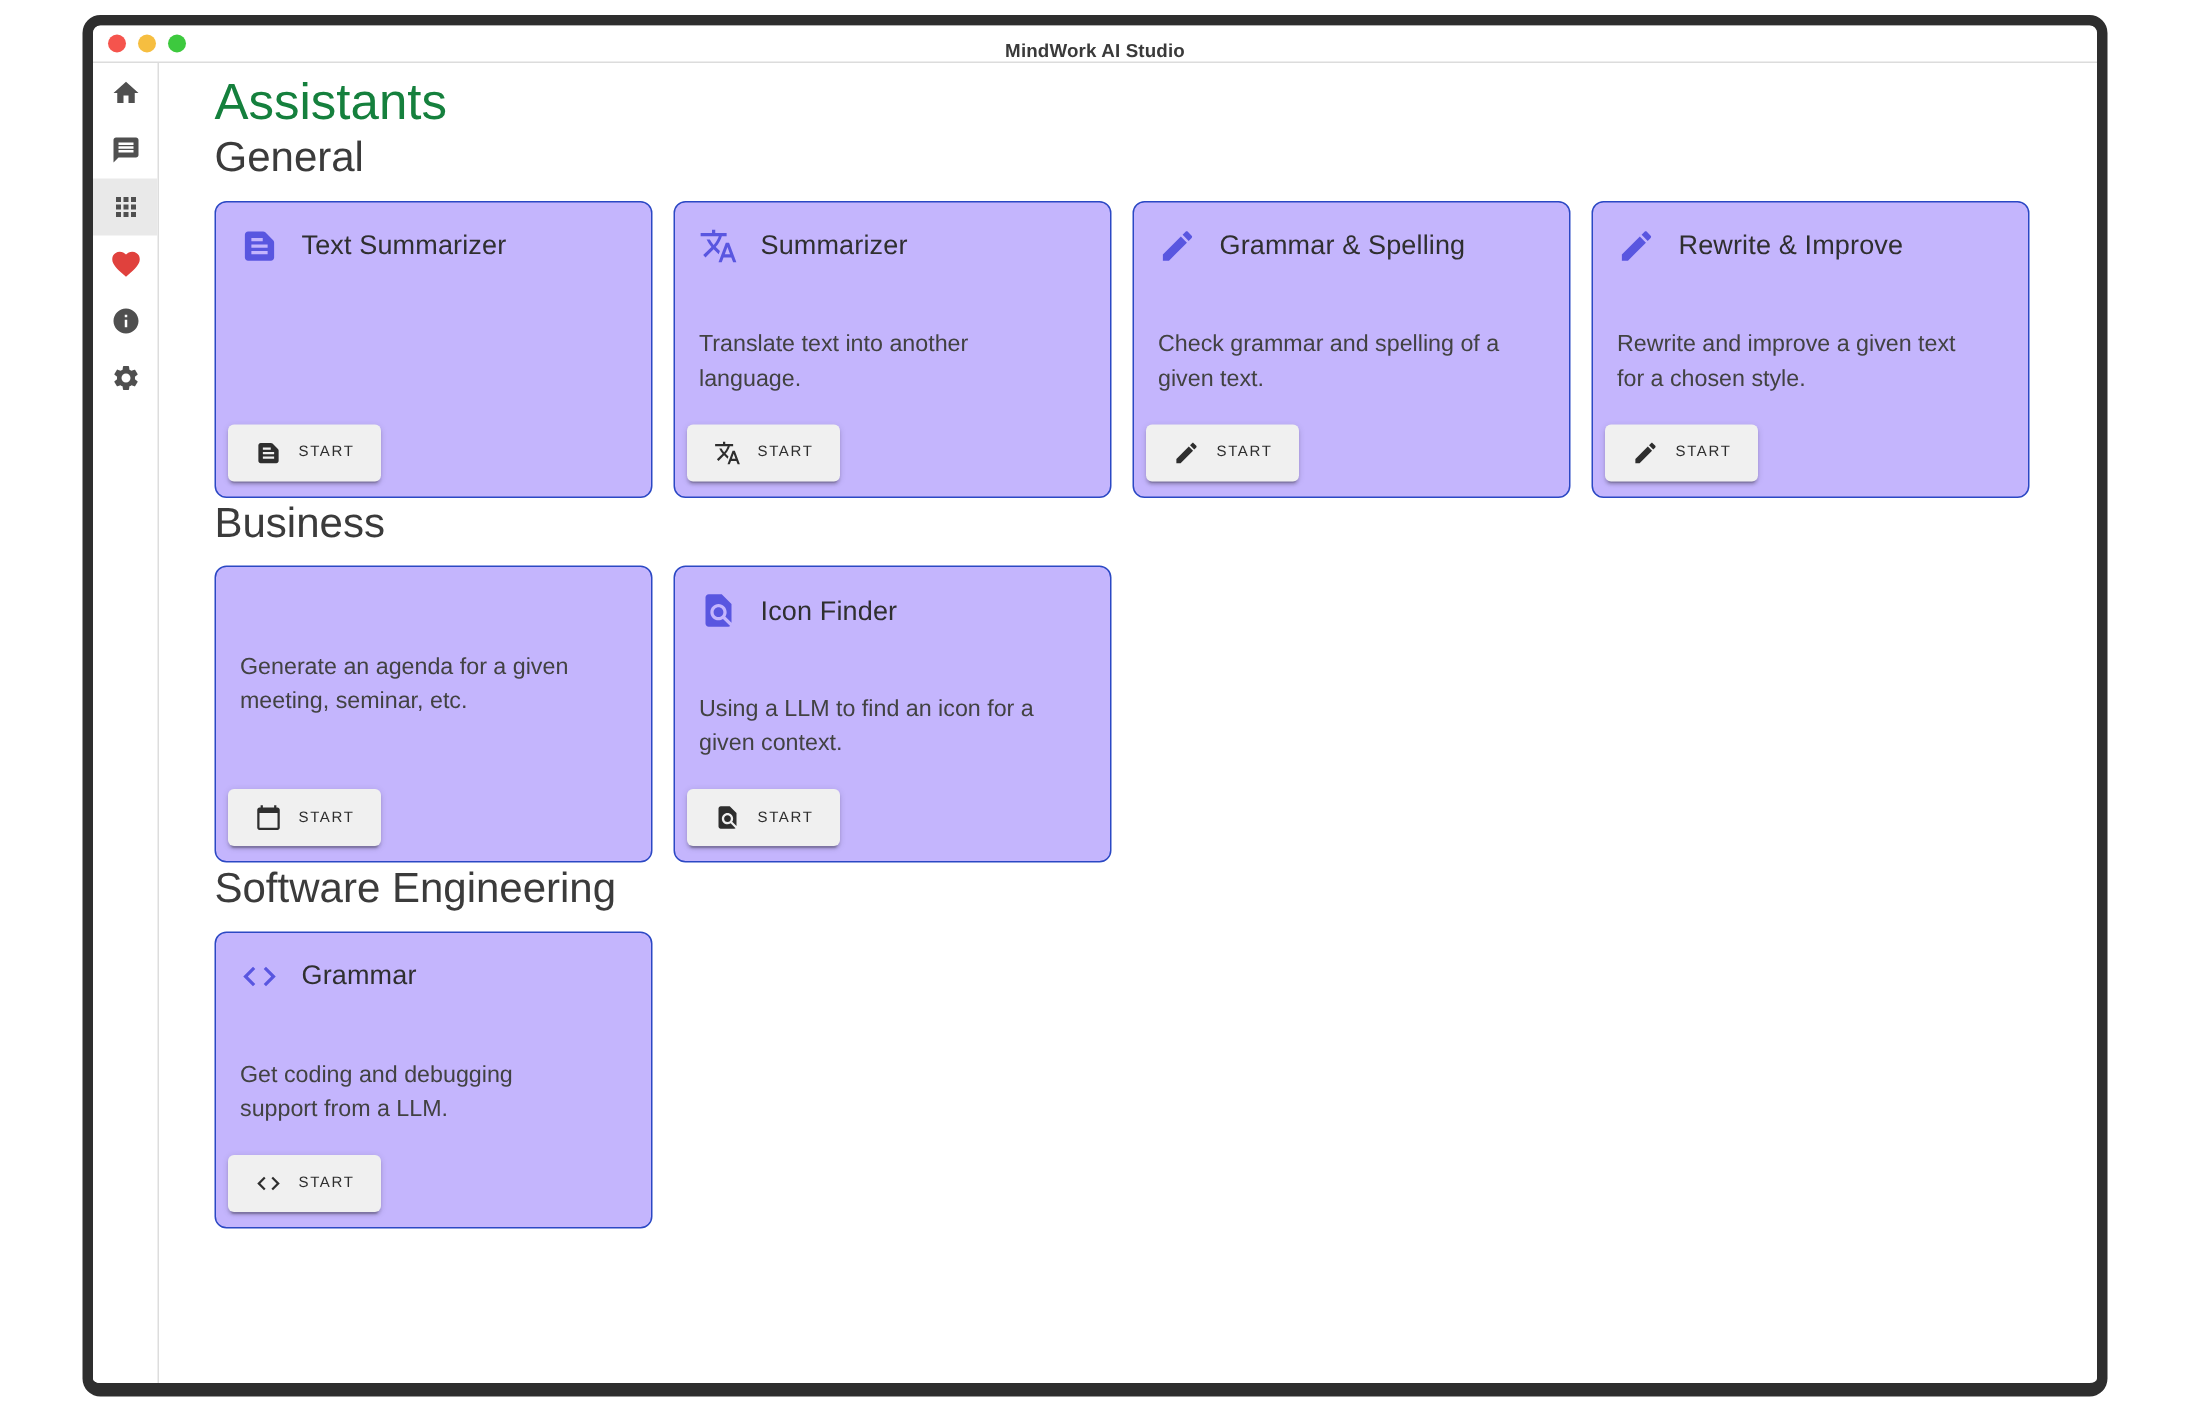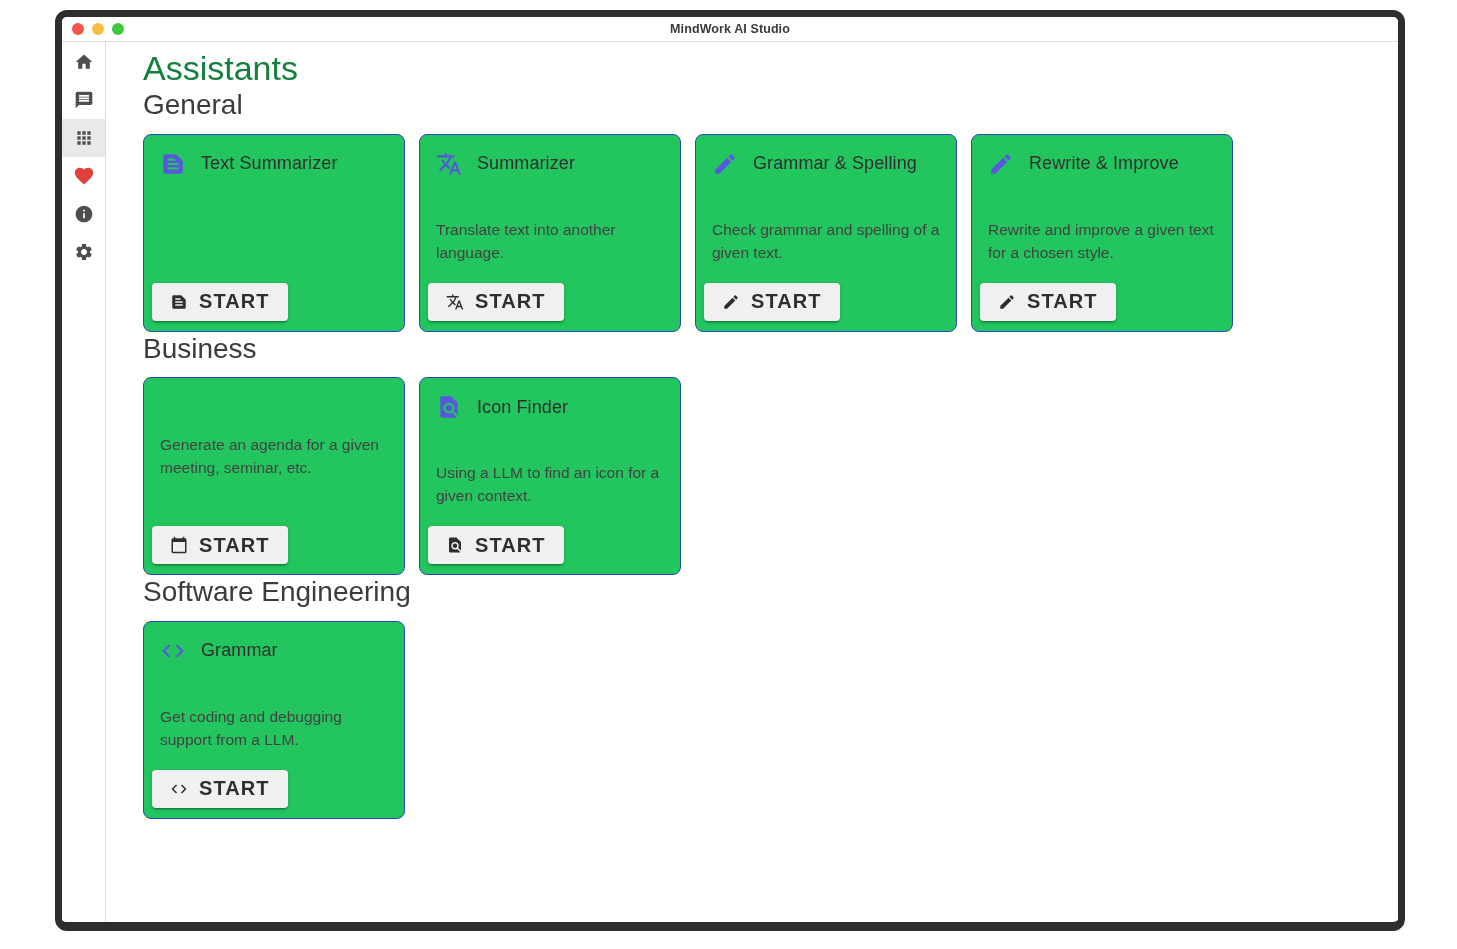--- a/index.html
+++ b/index.html
@@ -23,21 +23,21 @@
     flex-direction: column;
     overflow: hidden;
   }
   .titlebar {
     position: relative;
     height: 25px;
     flex: 0 0 25px;
     background: #ffffff;
     border-bottom: 1px solid #dcdcdc;
     display: flex;
-    align-items: center;
+    align-items: flex-end;
     justify-content: center;
   }
   .traffic { position: absolute; left: 10px; top: 0; height: 100%; display: flex; align-items: center; gap: 8px; }
   .light { width: 12px; height: 12px; border-radius: 50%; display: inline-block; }
   .titlebar-title { font-size: 12.5px; font-weight: bold; color: #3a3a3a; letter-spacing: .1px; }
   .body-row { flex: 1; display: flex; min-height: 0; }
   .sidebar {
     flex: 0 0 44px;
     width: 44px;
     border-right: 1px solid #dddddd;
@@ -70,23 +70,23 @@
   .section-heading {
     font-size: 28px;
     font-weight: 400;
     color: #3b3b3b;
     margin-bottom: 12px;
     line-height: 1.2;
   }
   .card-grid { display: flex; gap: 14px; }
   .card {
     position: relative;
-    width: 262px;
+    width: 292px;
     height: 198px;
-    background: #22c55e;
+    background: #c4b5fd;
     border: 1.5px solid #2b48c4;
     border-radius: 8px;
     padding: 14px 16px;
   }
   .card-header {
     display: flex;
     align-items: center;
     gap: 15px;
     margin-top: 2px;
   }
@@ -114,22 +114,22 @@
     padding: 0 18px;
     background: #f0f0f0;
     border: none;
     border-radius: 4px;
     box-shadow: 0 3px 1px -2px rgba(0,0,0,.2), 0 2px 2px 0 rgba(0,0,0,.14), 0 1px 5px 0 rgba(0,0,0,.12);
     cursor: pointer;
     color: #2e2e2e;
     font-family: "Liberation Sans", sans-serif;
   }
   .start-btn .btn-label {
-    font-size: 20px;
-    font-weight: 700;
+    font-size: 10px;
+    font-weight: 400;
     letter-spacing: 1.1px;
     color: #2e2e2e;
   }
 </style>
 </head>
 <body>
 
 <div class="canvas">
   <div class="window">
 

